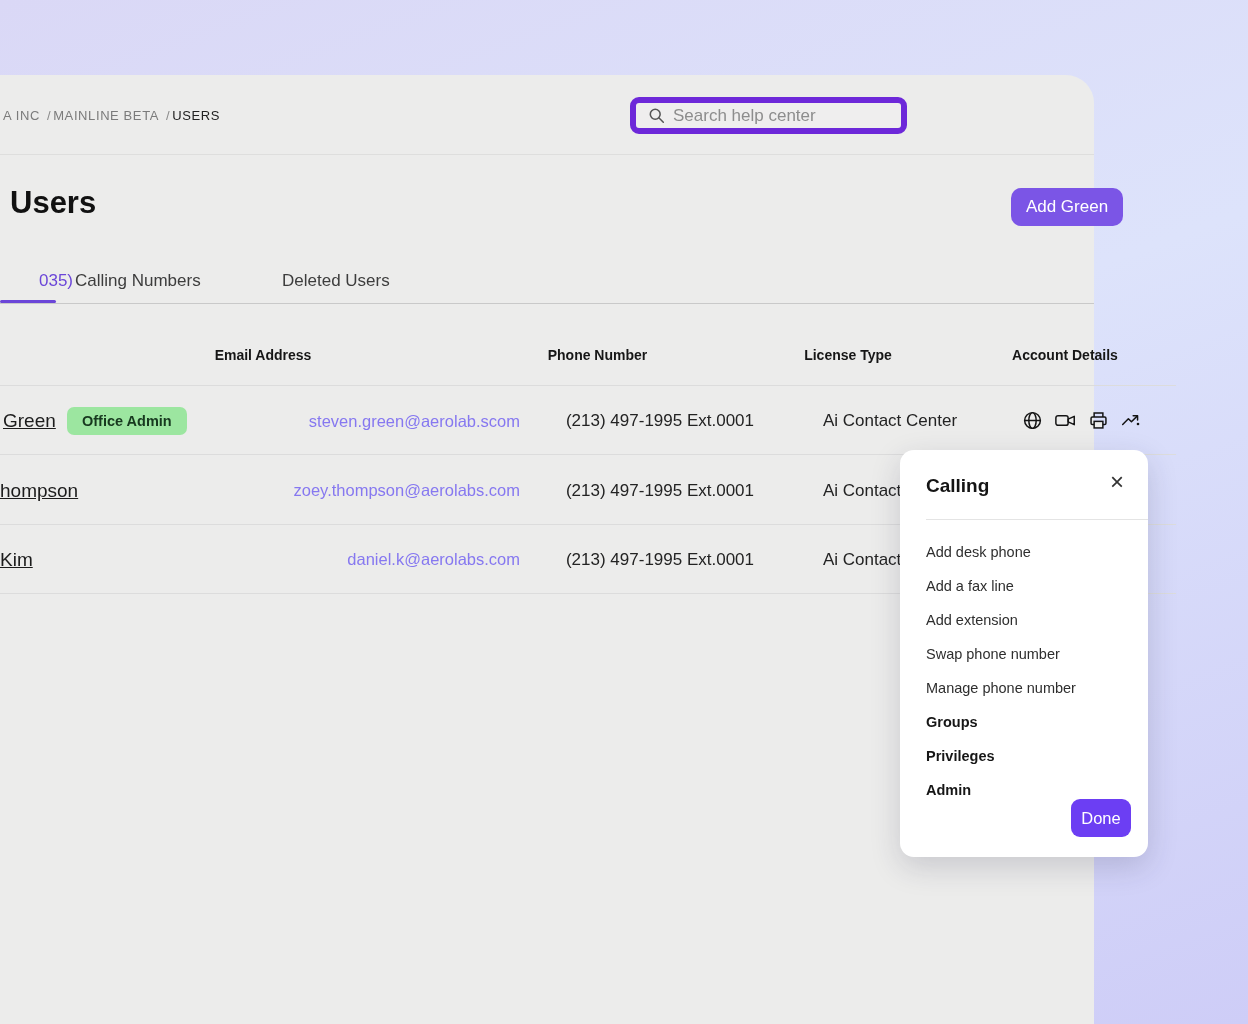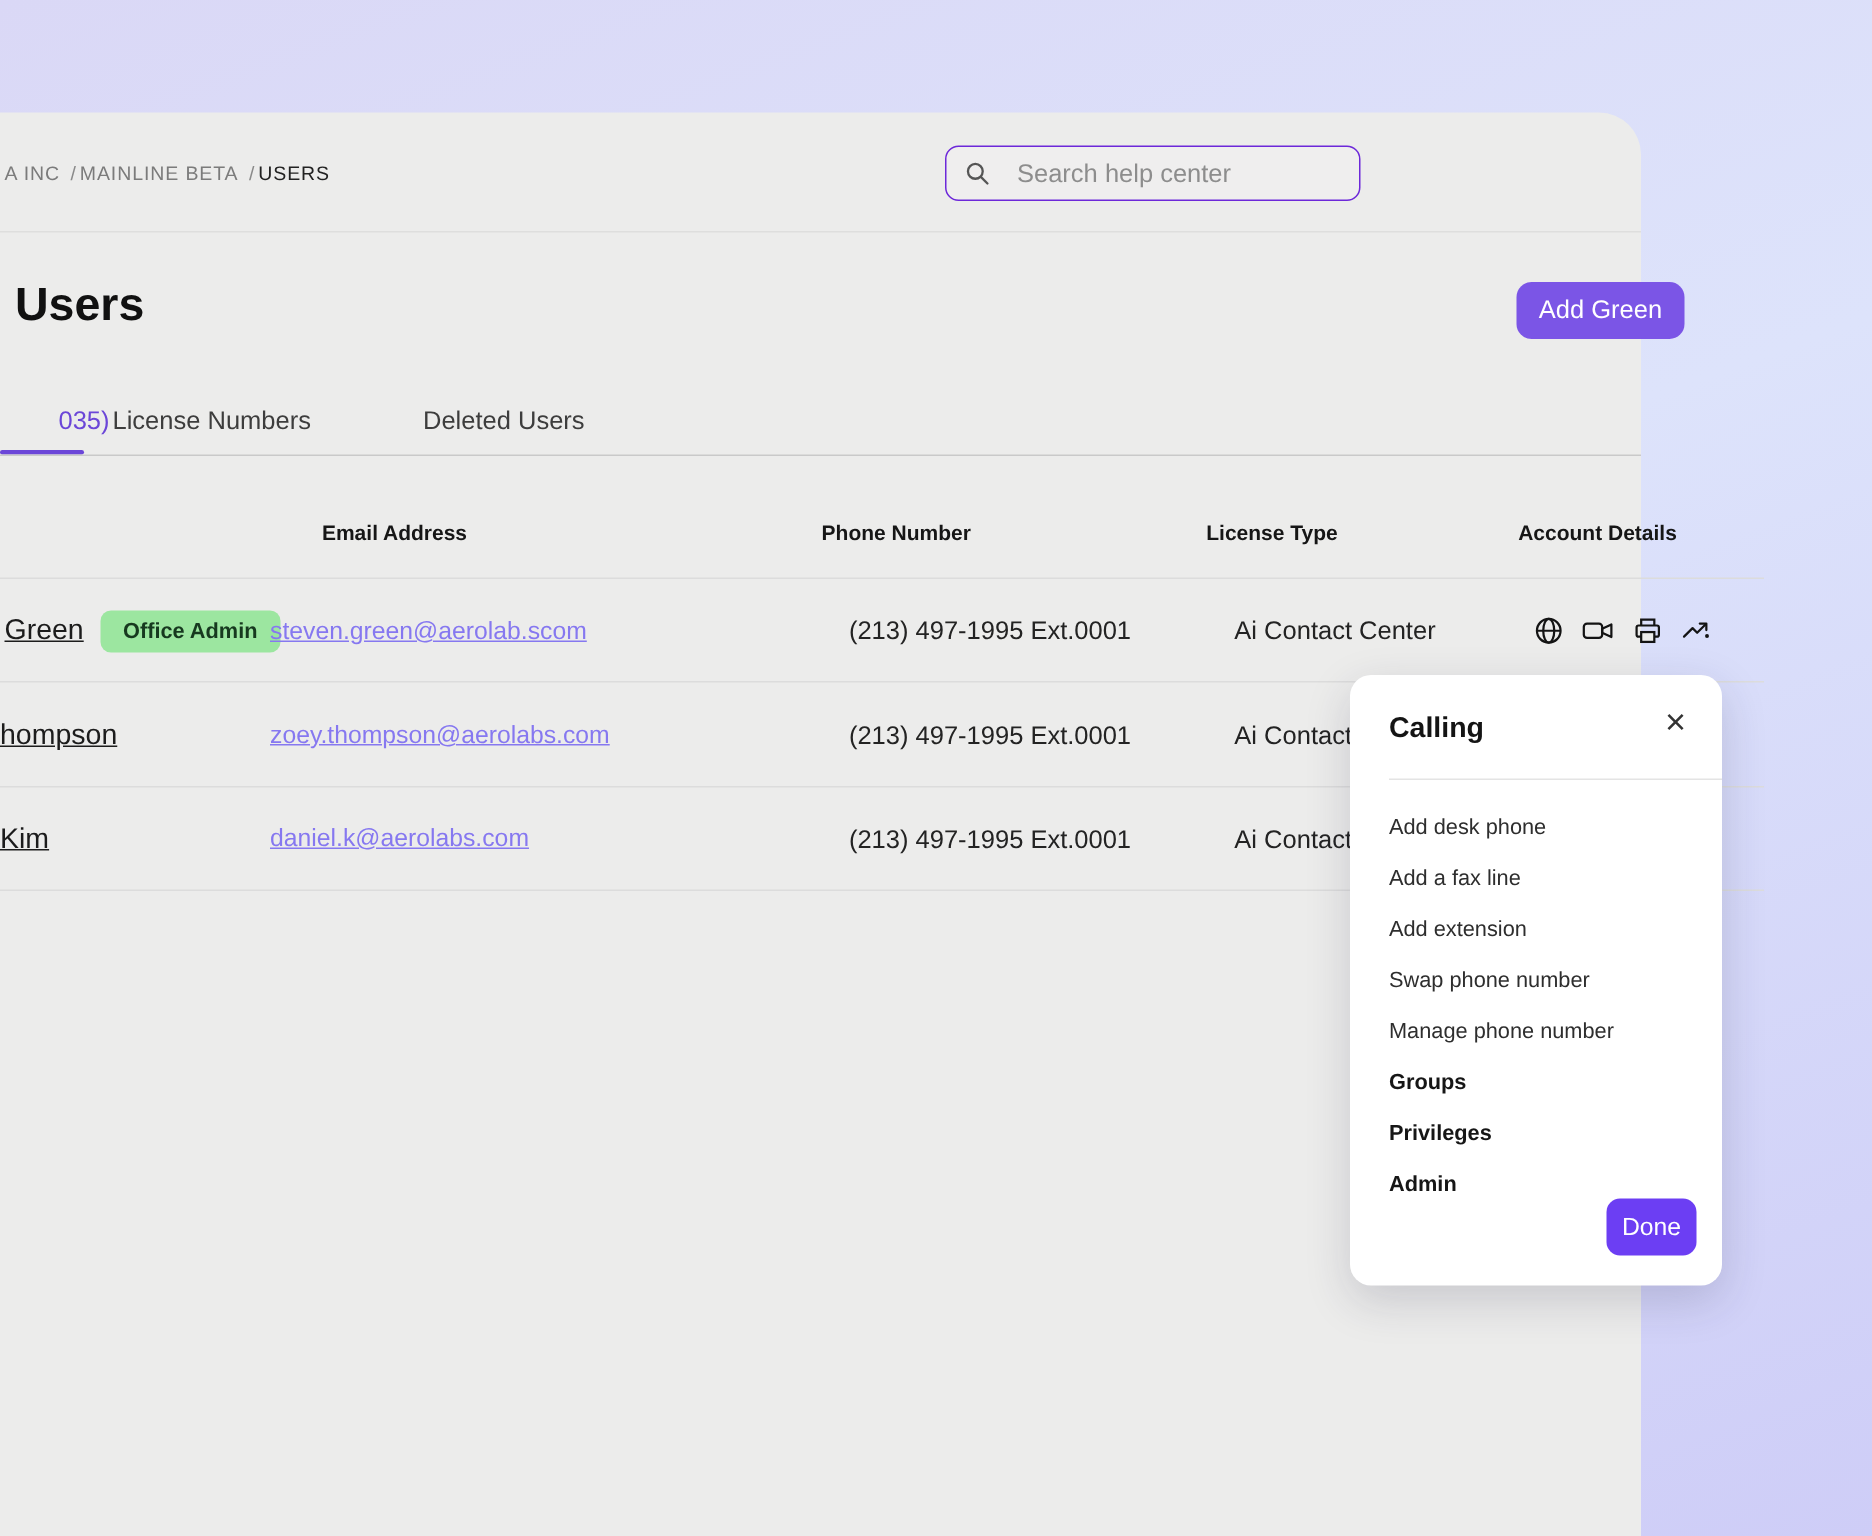--- a/index.html
+++ b/index.html
@@ -15,22 +15,22 @@
     background:linear-gradient(160deg,var(--bg1) 0%,var(--bg2) 45%,var(--bg3) 100%);}
   .panel{position:absolute;left:0;top:75px;width:1094px;height:949px;
     background:var(--panel);border-radius:0 28px 0 0;}
 
   
   .crumbs{position:absolute;left:3px;top:33px;font-size:13px;letter-spacing:.6px;
     color:#7b7b7b;white-space:nowrap;}
   .crumbs .sep{margin:0 2px 0 7px;color:#8a8a8a;}
   .crumbs .last{color:#222;font-weight:500;}
   .searchbox{position:absolute;left:630px;top:22px;width:277px;height:37px;
-    background:#efeeee;border:1px solid #6d28d9;border-radius:9px;
-    display:flex;align-items:center;padding:0 12px;gap:18px;}
+    background:#efeeee;border:6px solid #6d28d9;border-radius:9px;
+    display:flex;align-items:center;padding:0 12px;gap:8px;}
   .searchbox svg{flex:0 0 auto;stroke:#555;}
   .searchbox input{border:none;outline:none;background:transparent;width:100%;
     font-size:17px;color:#333;font-family:inherit;}
   .searchbox input::placeholder{color:#8d8d8d;}
   .hdr-divider{position:absolute;left:0;right:0;top:79px;height:1px;background:rgba(0,0,0,.06);}
 
   
   .page-title{position:absolute;left:10px;top:110px;font-size:31px;font-weight:700;color:#111;}
   .add-user{position:absolute;left:1011px;top:113px;width:112px;height:38px;
     background:var(--accent);color:#fff;border:none;border-radius:10px;
@@ -45,21 +45,21 @@
 
   
   .th{position:absolute;top:268px;height:24px;line-height:24px;font-size:14px;
     font-weight:700;color:#161616;text-align:center;}
   .row{position:absolute;left:0;width:1176px;border-bottom:1px solid #dcdcdc;}
   .row .cell{position:absolute;top:0;height:100%;white-space:nowrap;}
   .c-name{font-size:19px;color:#1c1c1c;text-decoration:underline;}
   .badge{position:absolute;left:67px;top:21px;height:28px;line-height:28px;
     padding:0 15px;border-radius:7px;background:var(--badge-bg);color:var(--badge-text);
     font-size:14.5px;font-weight:700;}
-  .c-email{left:180px;width:340px;text-align:left;font-size:16.5px;color:var(--link);cursor:pointer;text-decoration:underline;}
+  .c-email{left:180px;width:340px;text-align:right;font-size:16.5px;color:var(--link);cursor:pointer;}
   .c-phone{left:540px;width:240px;text-align:center;font-size:17px;color:#232323;}
   .c-license{left:790px;width:200px;text-align:center;font-size:17px;color:#232323;}
   .c-icons{left:1016px;width:132px;display:flex;align-items:center;justify-content:center;gap:11px;}
   .c-icons svg{display:block;cursor:pointer;stroke:#141414;}
 
   
   .popover{position:absolute;left:900px;top:450px;width:248px;height:407px;
     background:#fff;border-radius:14px;box-shadow:0 10px 30px rgba(40,40,70,.18);z-index:5;}
   .pop-title{position:absolute;left:26px;top:25px;font-size:19px;font-weight:700;color:#141414;}
   .pop-close{position:absolute;right:24px;top:20px;font-size:24px;line-height:24px;
@@ -88,21 +88,21 @@
           <path d="M13 13l5 5" stroke-linecap="round"></path>
       </svg>
       <input type="text" placeholder="Search help center" style="">
     </div>
     <div class="hdr-divider"></div>
 
     <div class="page-title">Users</div>
     <button class="add-user">Add Green</button>
 
     <div class="tab active" style="left:0;">035)</div>
-    <div class="tab" style="left:75px;">License Numbers</div>
+    <div class="tab" style="left:75px;">Calling Numbers</div>
     <div class="tab" style="left:282px;">Deleted Users</div>
     <div class="tab-underline"></div>
     <div class="tabs-divider"></div>
 
     <div class="th" style="left:180px;width:166px;">Email Address</div>
     <div class="th" style="left:520px;width:155px;">Phone Number</div>
     <div class="th" style="left:770px;width:156px;">License Type</div>
     <div class="th" style="left:985px;width:160px;">Account Details</div>
 
     <div class="row" style="top:310px;height:70px;border-top:1px solid #dcdcdc;">

